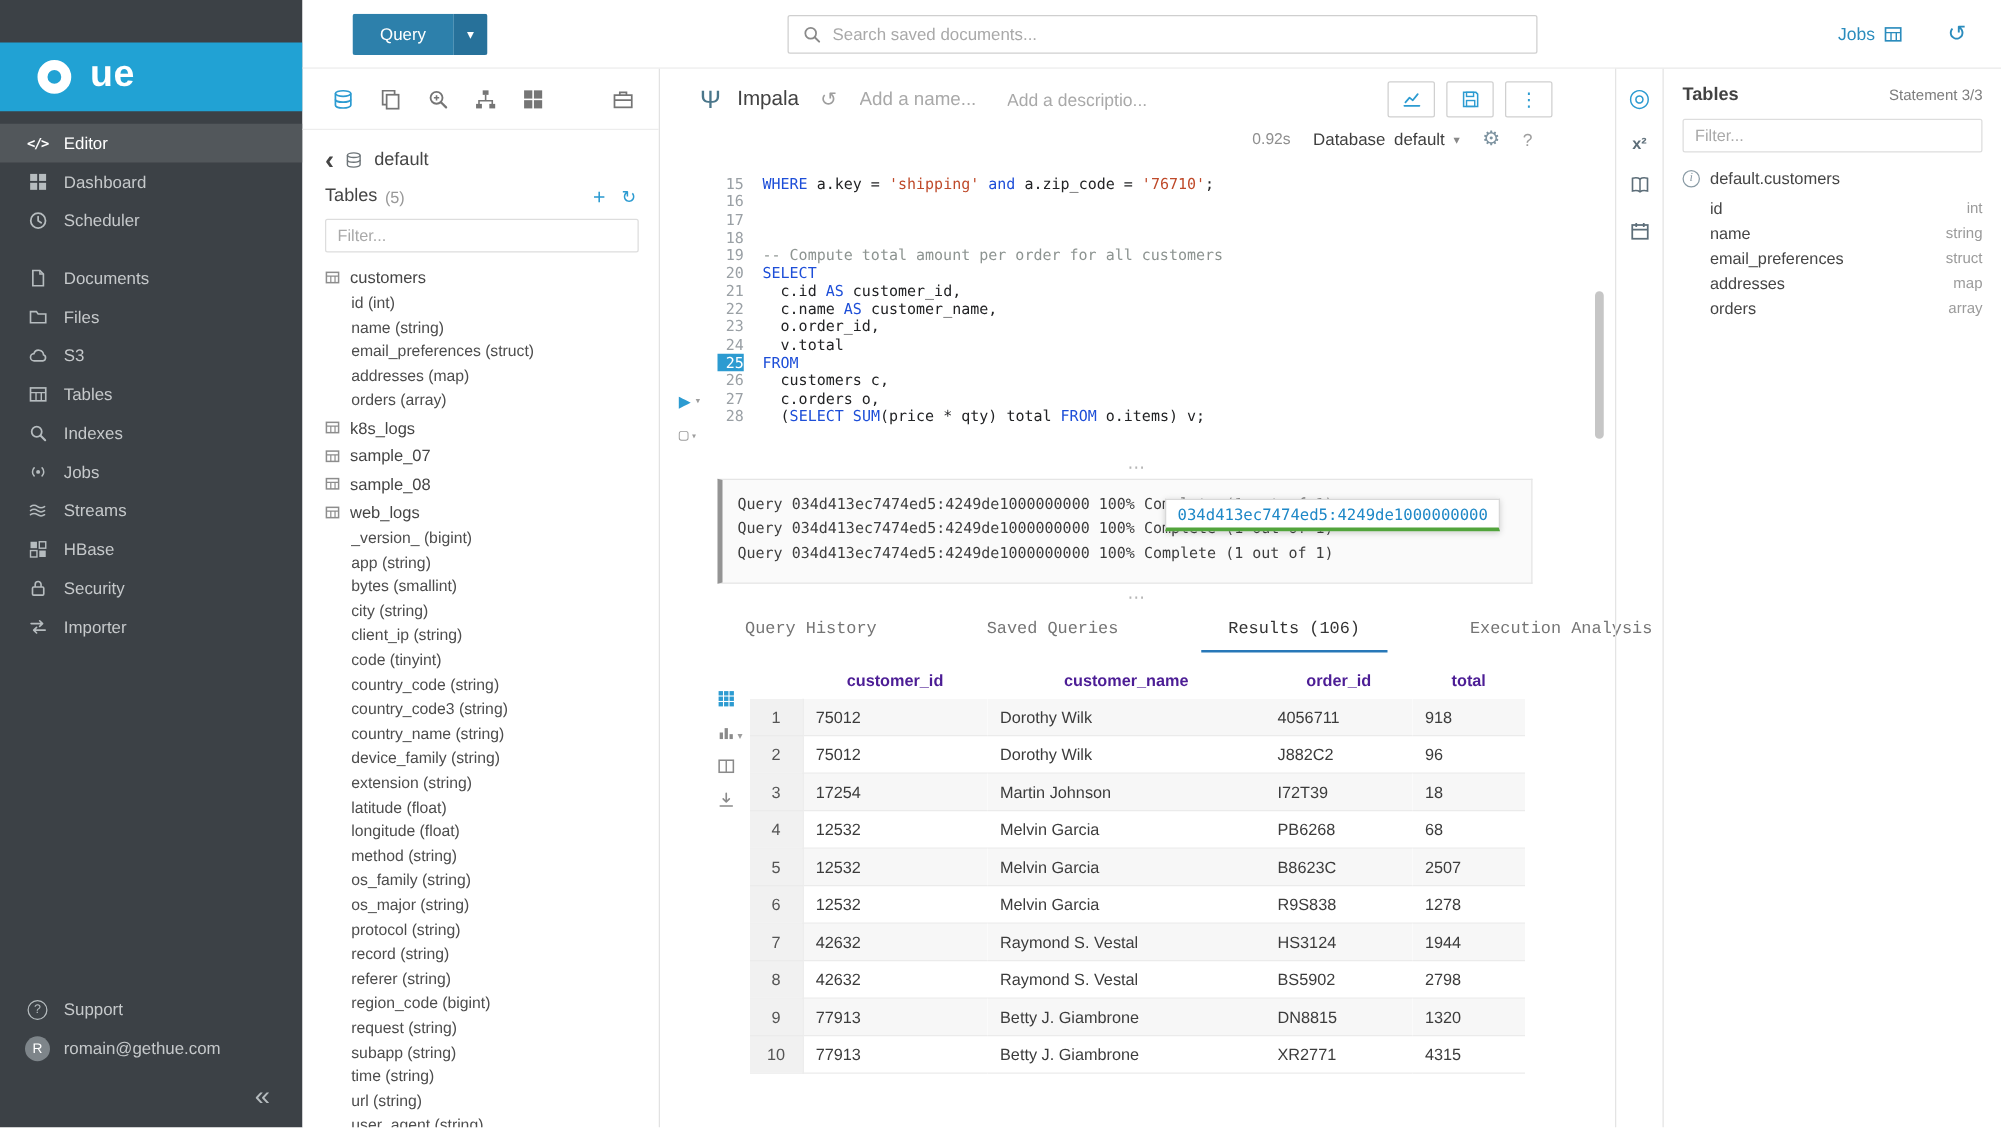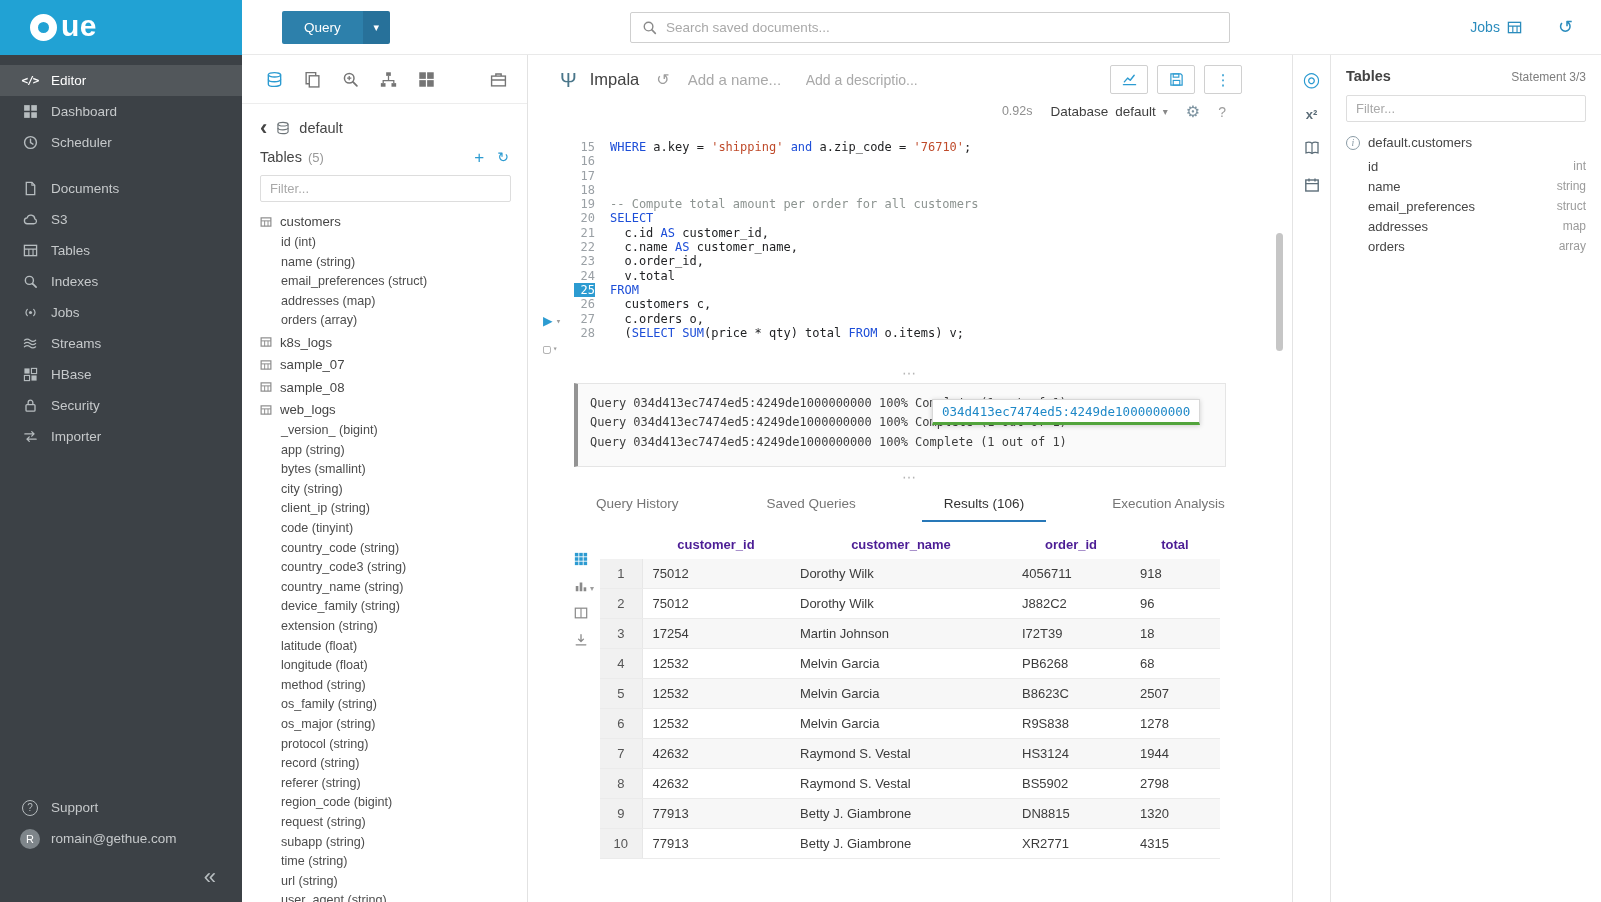--- a/index.html
+++ b/index.html
@@ -3,21 +3,21 @@
 <meta charset="utf-8">
 <style>
   * { box-sizing: border-box; margin: 0; padding: 0; }
   html, body { width: 1601px; height: 902px; overflow: hidden; }
   body { font-family: "Liberation Sans", sans-serif; background: #fff; color: #444; font-size: 13px; }
   .app { display: flex; width: 100%; height: 100%; }
   .ico svg { display: block; width: 15px; height: 15px; }
 
   
   .sidebar { width: 242px; flex-shrink: 0; background: #3c4146; display: flex; flex-direction: column; }
-  .logo-band { height: 55px; background: #21a2d4; display: flex; align-items: center; padding-left: 30px; gap: 4px; cursor: pointer; }
+  .logo-band { height: 55px; background: #21a2d4; display: flex; align-items: center; padding-left: 30px; gap: 15px; cursor: pointer; margin-top: 34px; }
   .logo-donut { width: 27px; height: 27px; border: 8px solid #fff; border-radius: 50%; }
   .logo-text { color: #fff; font-size: 30px; font-weight: bold; letter-spacing: .5px; line-height: 1; padding-bottom: 4px; }
   .nav { padding-top: 10px; }
   .nav-item { height: 31px; display: flex; align-items: center; padding-left: 20px; gap: 11px; color: #c6c9cb; font-size: 13.5px; cursor: pointer; white-space: nowrap; }
   .nav-item .ico, .nav-item .nico { width: 20px; display: flex; justify-content: center; color: #b6bcbf; flex-shrink: 0; }
   .nav-item.active { background: #52575b; color: #fff; }
   .nav-item.active .ico, .nav-item.active .nico { color: #fff; }
   .nav-item.gap-after { margin-bottom: 15px; }
   .code-glyph { font-family: "DejaVu Sans Mono", monospace; font-size: 11px; font-weight: bold; letter-spacing: -1px; }
   .sidebar-bottom { margin-top: auto; padding-bottom: 4px; }
@@ -105,21 +105,21 @@
   .editor-scrollbar { position: absolute; right: 9px; top: 96px; width: 7px; height: 118px; background: #c6c6c6; border-radius: 4px; cursor: pointer; }
 
   .resize-handle { height: 16px; flex-shrink: 0; display: flex; align-items: center; justify-content: center; color: #b5b5b5; font-size: 14px; letter-spacing: 2px; cursor: row-resize; }
   .resize-handle::after { content: "⋯"; }
 
   .log-section { margin: 2px 66px 2px 46px; position: relative; flex-shrink: 0; }
   .log-box { background: #fafafa; border: 1px solid #e5e5e5; border-left: 4px solid #949494; padding: 10px 12px 14px; }
   .log-line { font-family: "DejaVu Sans Mono", monospace; font-size: 12px; color: #3f3f3f; line-height: 19.3px; white-space: pre; }
   .log-popup { position: absolute; left: 358px; top: 16px; background: #fff; border: 1px solid #d8d8d8; border-bottom: 3px solid #52a43c; box-shadow: 0 1px 5px rgba(0,0,0,.18); padding: 4px 9px 3px; font-family: "DejaVu Sans Mono", monospace; font-size: 12.5px; color: #1e88c7; cursor: pointer; white-space: nowrap; }
 
-  .tabs-row { display: flex; margin-left: 46px; flex-shrink: 0; }
+  .tabs-row { display: flex; margin-left: 46px; flex-shrink: 0; font-family: Liberation Mono, monospace; }
   .tab { padding: 11px 22px; margin-right: 44px; font-size: 13.5px; color: #757575; cursor: pointer; white-space: nowrap; }
   .tab.active { color: #333; box-shadow: inset 0 -2px 0 #2878b8; }
 
   .results-area { flex: 1; min-height: 0; display: flex; padding-top: 8px; }
   .results-rail { width: 72px; flex-shrink: 0; padding: 22px 0 0 46px; display: flex; flex-direction: column; gap: 13px; }
   .rail-ico { color: #8a8a8a; cursor: pointer; display: flex; align-items: flex-end; gap: 2px; }
   .rail-ico svg { width: 14px; height: 14px; }
   .rail-ico.active { color: #2c9bd1; }
   .results-table-wrap { flex: 1; overflow: hidden; }
   table.results { border-collapse: collapse; table-layout: fixed; width: 620px; font-size: 13px; color: #3c3c3c; }
@@ -189,20 +189,28 @@
           <span class="nav-label">Scheduler</span>
         </div>
         <div class="nav-item">
           <span class="ico nico">
             <svg viewBox="0 0 16 16">
               <path d="M3.5 1.5h6l3 3v10h-9z" fill="none" stroke="currentColor" stroke-width="1.4"></path>
               <path d="M9.5 1.5v3h3" fill="none" stroke="currentColor" stroke-width="1.2"></path>
             </svg>
           </span>
           <span class="nav-label">Documents</span>
+        </div>
+        <div class="nav-item">
+          <span class="ico nico">
+            <svg viewBox="0 0 16 16">
+              <path d="M1.5 3.5h5l1.5 2h6.5v7.5h-13z" fill="none" stroke="currentColor" stroke-width="1.4"></path>
+            </svg>
+          </span>
+          <span class="nav-label">Files</span>
         </div>
         <div class="nav-item">
           <span class="ico nico">
             <svg viewBox="0 0 16 16">
               <path d="M4.8 12.5a3.1 3.1 0 0 1-.4-6.2 4.2 4.2 0 0 1 8.2 1 2.7 2.7 0 0 1-.6 5.2z" fill="none" stroke="currentColor" stroke-width="1.4"></path>
             </svg>
           </span>
           <span class="nav-label">S3</span>
         </div>
         <div class="nav-item">

